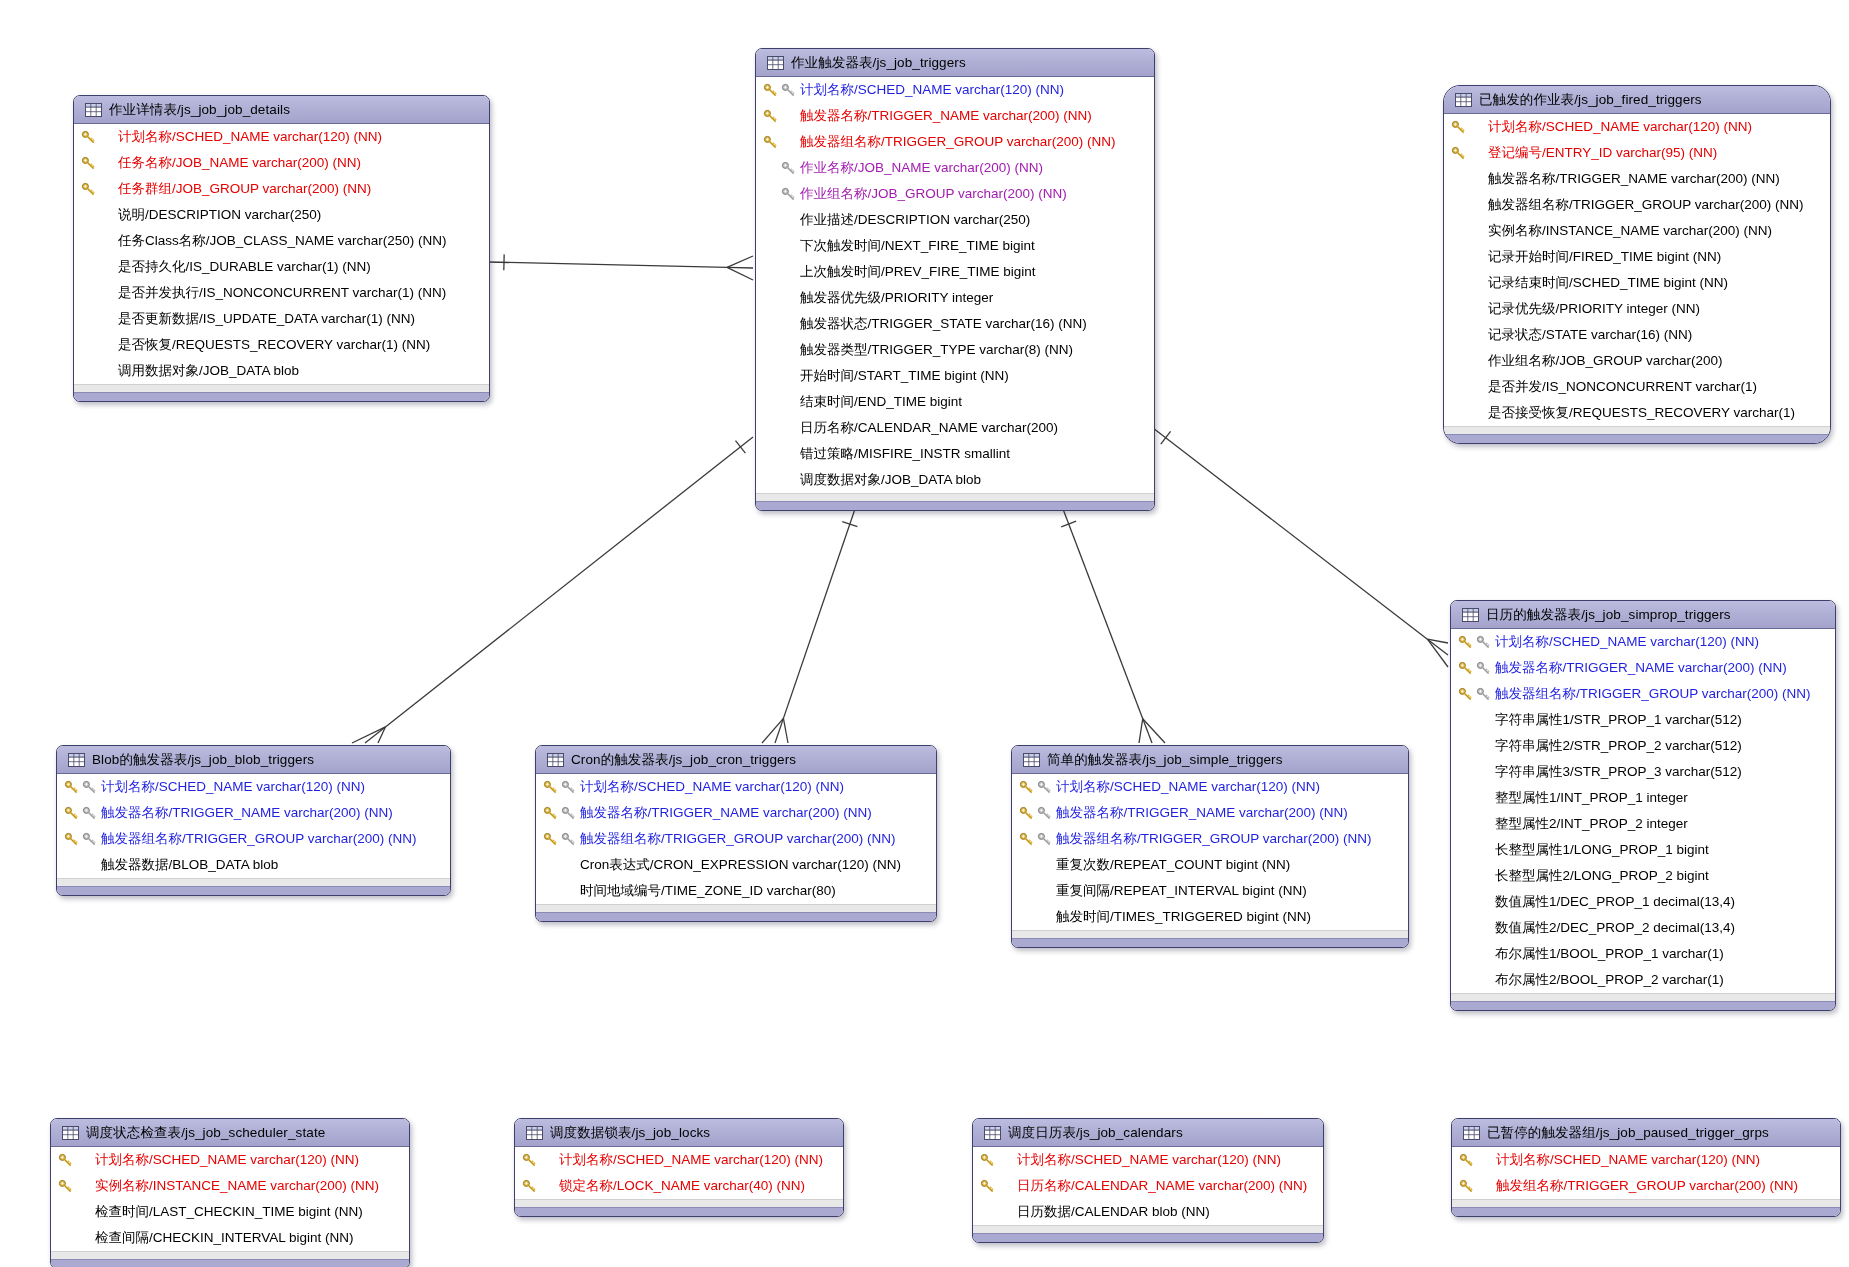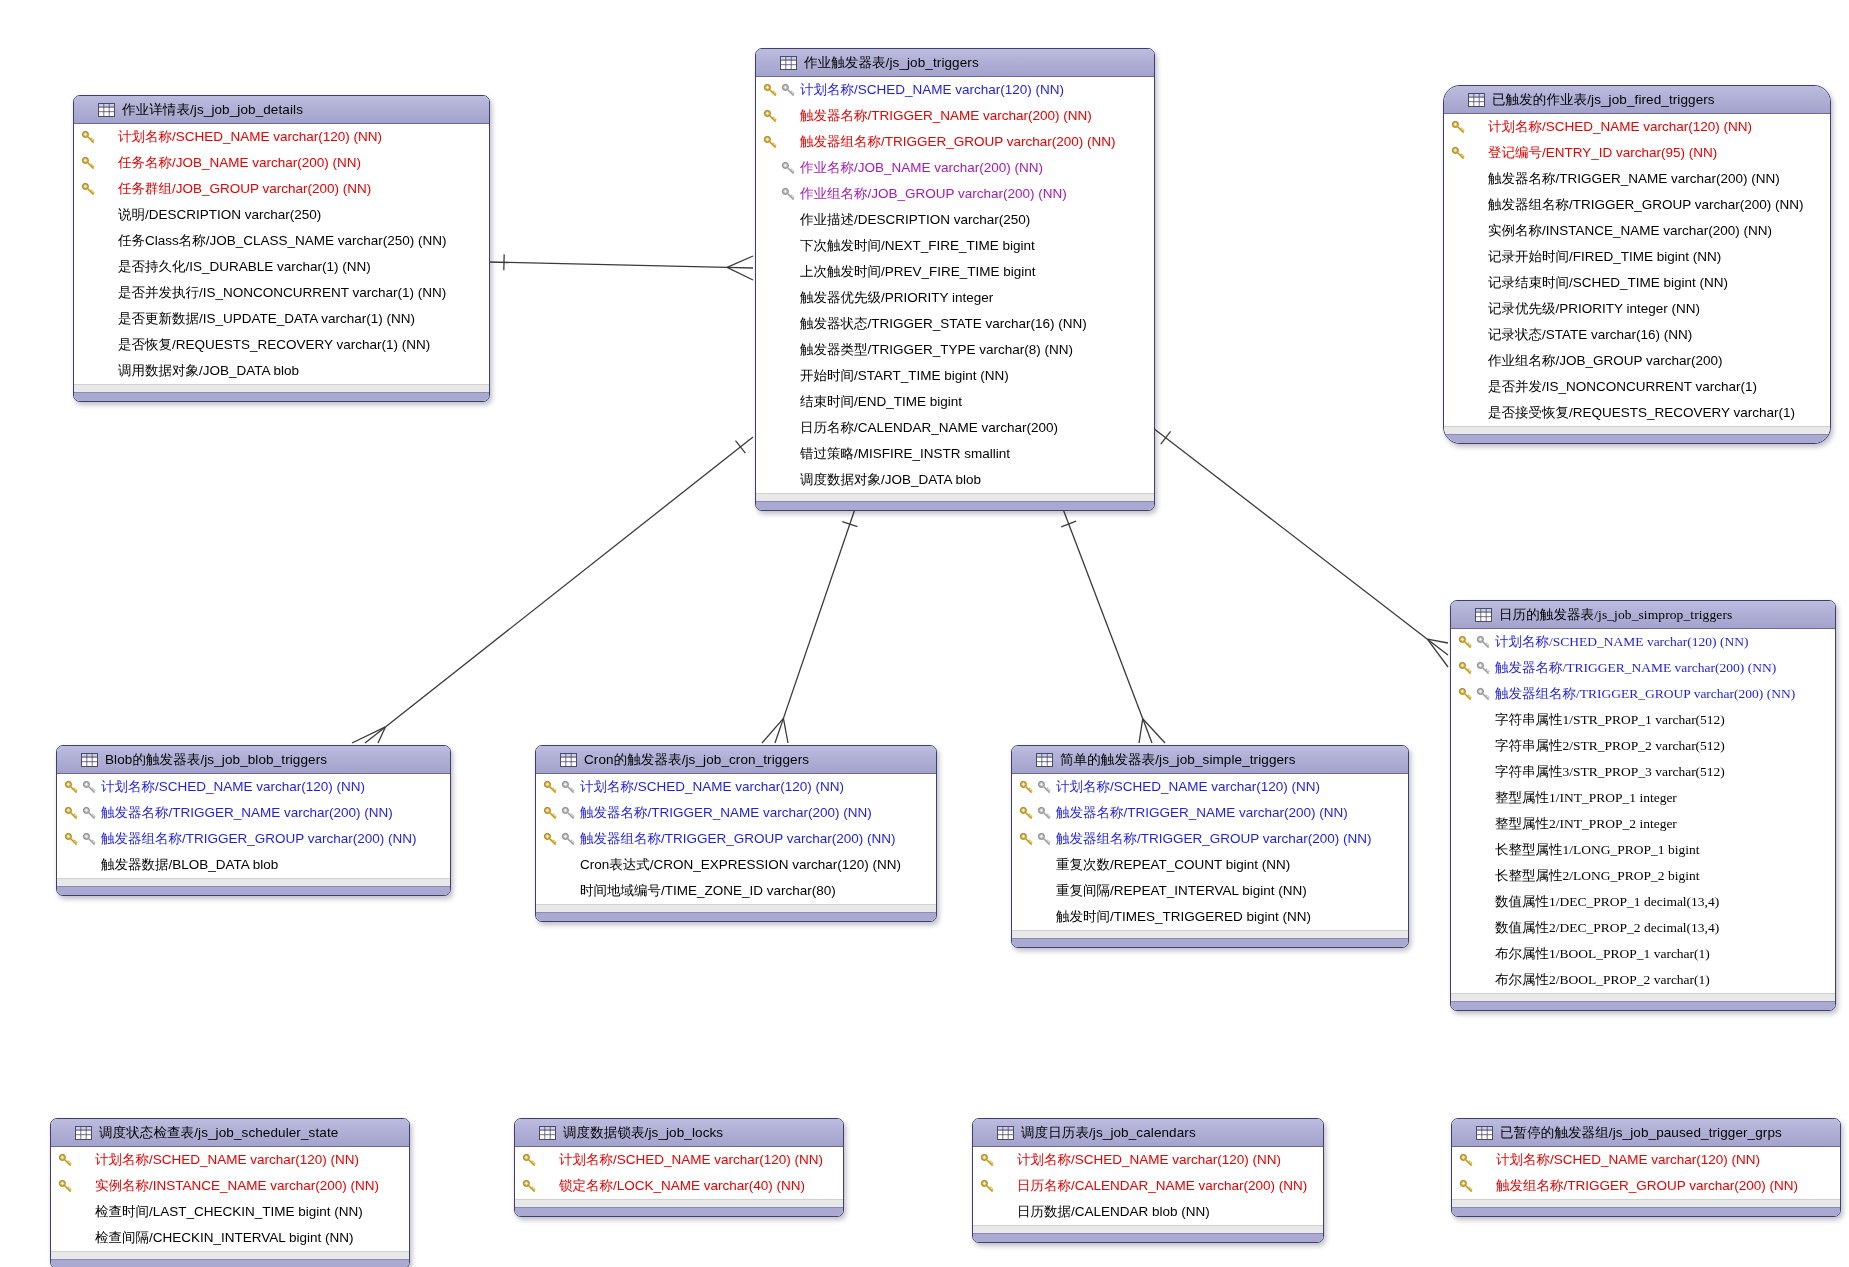--- a/index.html
+++ b/index.html
@@ -11,21 +11,21 @@
   .table-node{
     position:absolute;z-index:2;
     border:1.5px solid #3f3f6e;border-radius:7px;background:#ffffff;
     box-shadow:2px 3px 5px rgba(40,40,70,0.30);
     overflow:hidden;
   }
   .tbl-header{
     display:flex;align-items:center;height:27px;
     background:linear-gradient(#bcbcdf,#a2a2cc);
     border-bottom:1px solid #6a6a96;
-    padding-left:24px;white-space:nowrap;
+    padding-left:11px;white-space:nowrap;
   }
   .tbl-icon{display:inline-flex;margin-right:7px;flex:0 0 auto;}
   .tbl-title{font-size:13.5px;color:#000;letter-spacing:0.1px;}
   .tbl-body{background:#fff;}
   .tbl-row{display:flex;align-items:center;height:26px;white-space:nowrap;}
   .keycell{display:inline-flex;flex:0 0 44px;padding-left:7px;box-sizing:border-box;}
   .kslot{display:inline-flex;width:18px;height:15px;align-items:center;}
   .col-text{font-size:13.5px;line-height:26px;}
   .ct-black{color:#000000;}
   .ct-red{color:#e60000;}
@@ -740,21 +740,21 @@
           <span class="keycell">
             <span class="kslot"></span>
             <span class="kslot"></span>
           </span>
           <span class="col-text ct-black">触发时间/TIMES_TRIGGERED bigint (NN)</span>
         </div>
       </div>
       <div class="tbl-strip"></div>
       <div class="tbl-bottom"></div>
     </div>
-    <div class="table-node" style="left: 1450px; top: 600px; width: 384px; font-family: Liberation Serif, serif;">
+    <div class="table-node" style="left: 1450px; top: 600px; width: 384px;">
       <div class="tbl-header">
         <span class="tbl-icon">
           <svg width="17" height="14" viewBox="0 0 17 14">
             <rect x="0.5" y="0.5" width="16" height="13" fill="#ffffff" stroke="#4a4a6a"></rect>
             <rect x="0.5" y="0.5" width="16" height="3.6" fill="#c9cfe8" stroke="#4a4a6a"></rect>
             <line x1="5.8" y1="0.5" x2="5.8" y2="13.5" stroke="#4a4a6a" stroke-width="0.8"></line>
             <line x1="11.2" y1="0.5" x2="11.2" y2="13.5" stroke="#4a4a6a" stroke-width="0.8"></line>
             <line x1="0.5" y1="8.7" x2="16.5" y2="8.7" stroke="#4a4a6a" stroke-width="0.8"></line>
           </svg>
         </span>

